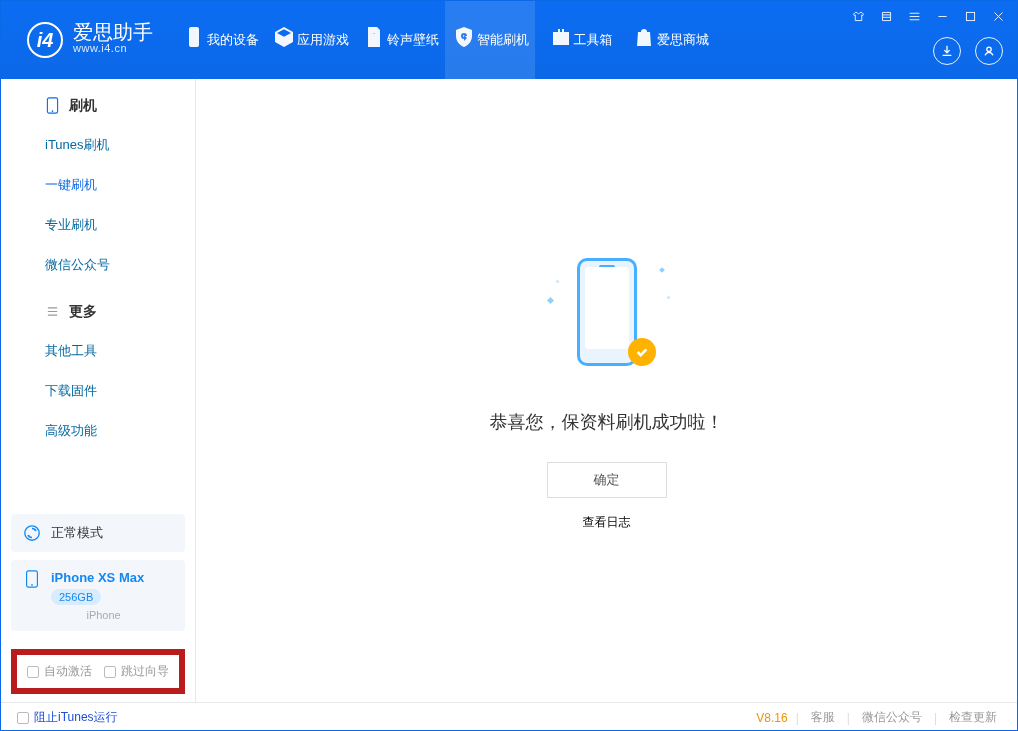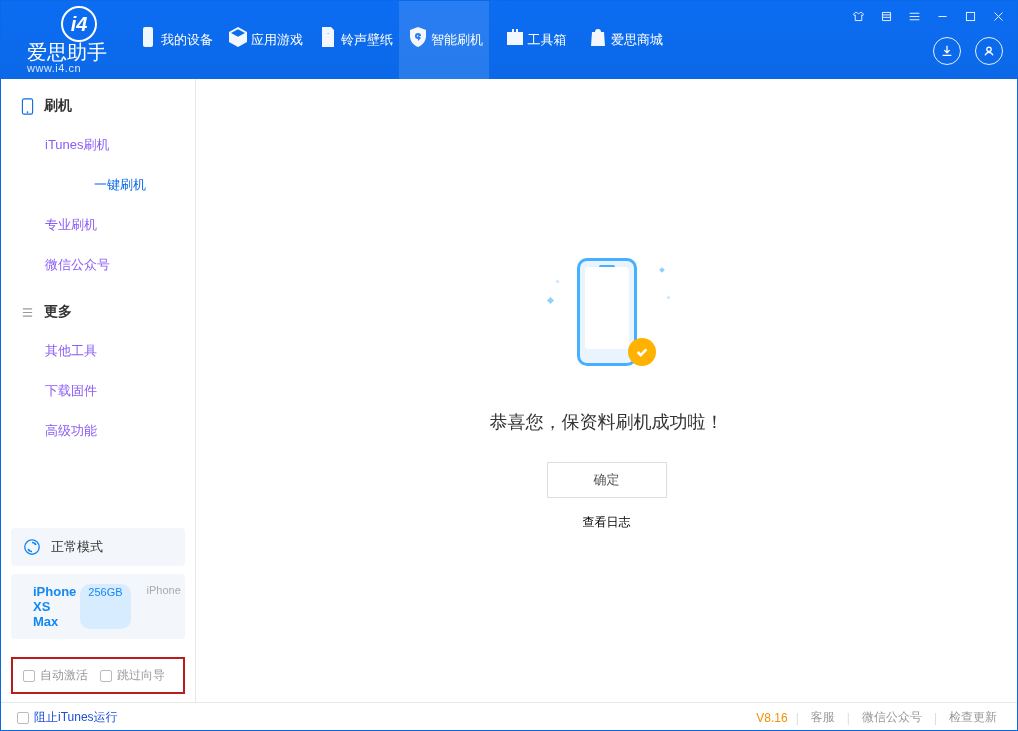--- a/index.html
+++ b/index.html
@@ -1,57 +1,57 @@
 <!DOCTYPE html>
 <html><head>
 <meta charset="utf-8">
 <style>
 * { margin: 0; padding: 0; box-sizing: border-box; font-family: "Microsoft YaHei", "PingFang SC", sans-serif; }
 body { background: #fff; width: 1018px; height: 731px; overflow: hidden; border: 1px solid #0b69e8; }
 
 
 .header { height: 78px; background: linear-gradient(180deg, #0c6cf2 0%, #0b69e8 100%); display: flex; align-items: center; color: #fff; position: relative; }
-.logo-area { display: flex; align-items: flex-end; padding: 0 22px 0 26px; flex-direction: column; }
+.logo-area { display: flex; align-items: flex-start; padding: 0 22px 0 26px; }
 .logo-circle { width: 36px; height: 36px; border: 2px solid #fff; border-radius: 50%; display: flex; align-items: center; justify-content: center; font-size: 20px; font-weight: bold; font-style: italic; margin-right: 10px; }
 .logo-text { font-size: 20px; font-weight: 500; line-height: 1; }
 .logo-url { font-size: 11px; opacity: 0.85; letter-spacing: 0.5px; }
 .tabs { display: flex; height: 100%; }
 .tab { width: 90px; display: flex; flex-direction: row; align-items: center; justify-content: center; cursor: pointer; font-size: 13px; position: relative; }
 .tab-icon { width: 26px; height: 26px; margin-bottom: 6px; display: flex; align-items: center; justify-content: center; }
 .tab-icon svg { width: 24px; height: 24px; fill: #fff; opacity: 0.95; }
 .tab.active { background: rgba(255,255,255,0.12); }
 .header-right { position: absolute; right: 14px; bottom: 14px; display: flex; align-items: center; gap: 14px; }
 .hr-icon { width: 28px; height: 28px; border: 1.5px solid rgba(255,255,255,0.9); border-radius: 50%; display: flex; align-items: center; justify-content: center; cursor: pointer; }
 .hr-icon svg { width: 14px; height: 14px; fill: none; stroke: #fff; stroke-width: 1.5; }
 .window-controls { position: absolute; top: 6px; right: 10px; display: flex; gap: 10px; align-items: center; }
 .win-btn { width: 18px; height: 18px; display: flex; align-items: center; justify-content: center; cursor: pointer; color: #fff; font-size: 13px; opacity: 0.9; }
 .win-btn svg { width: 13px; height: 13px; stroke: #fff; fill: none; stroke-width: 1.2; }
 
 
 .body { display: flex; height: 623px; }
 .sidebar { width: 195px; border-right: 1px solid #e8e8e8; display: flex; flex-direction: column; }
 .side-section { padding: 14px 0 0 0; }
-.side-header { display: flex; align-items: flex-end; padding: 4px 18px 10px 20px; font-size: 14px; font-weight: 600; color: #333; }
+.side-header { display: flex; align-items: flex-start; padding: 4px 18px 10px 20px; font-size: 14px; font-weight: 600; color: #333; margin-left: 25px; }
 .side-header svg { width: 13px; height: 17px; margin-right: 10px; }
 .side-items { }
-.side-item { padding: 11px 0 11px 44px; font-size: 13px; color: #8b5cf6; cursor: pointer; }
-.side-item.active { color: #0b69e8; text-align: center; }
+.side-item { padding: 11px 0 11px 44px; font-size: 13px; color: #0369a1; cursor: pointer; }
+.side-item.active { color: #0b69e8; }
 .side-more-hdr svg { stroke: #999; }
 .side-spacer { flex: 1; }
 
 .device-cards { padding: 10px; }
-.device-card { background: #f3f7fb; border-radius: 4px; padding: 10px 12px; display: flex; align-items: center; font-size: 13px; color: #333; margin-bottom: 8px; cursor: pointer; }
+.device-card { background: #f3f7fb; border-radius: 4px; padding: 10px 12px; display: flex; align-items: center; font-size: 13px; color: #333; margin-bottom: 8px; cursor: pointer; text-align: center; }
 .device-card svg { width: 18px; height: 18px; margin-right: 10px; }
 .device-card.phone { align-items: flex-start; }
-.device-card .dev-body { display: flex; flex-direction: row; gap: 4px; }
+.device-card .dev-body { display: flex; flex-direction: column; gap: 4px; }
 .dev-name { font-weight: 600; color: #1488f2; }
 .dev-pill { background: #d7ecff; color: #1488f2; font-size: 11px; padding: 2px 8px; border-radius: 10px; width: fit-content; }
 .dev-sub { font-size: 11px; color: #aaa; padding-left: 12px; }
 
-.bottom-opts { border: 2px solid #b91c1c; padding: 8px 10px; margin: 0 10px 8px 10px; display: flex; gap: 12px; align-items: center; }
+.bottom-opts { border: 6px solid #b91c1c; padding: 8px 10px; margin: 0 10px 8px 10px; display: flex; gap: 12px; align-items: center; }
 .chk { display: flex; align-items: center; gap: 5px; font-size: 12px; color: #999; cursor: pointer; }
 .chk-box { width: 12px; height: 12px; border: 1px solid #bbb; border-radius: 2px; }
 
 
 .main { flex: 1; display: flex; flex-direction: column; align-items: center; justify-content: center; position: relative; }
 .illus { width: 130px; height: 130px; position: relative; margin-bottom: 30px; }
 .phone-shape { width: 60px; height: 108px; border: 3px solid #46b0ff; border-radius: 10px; position: absolute; left: 50%; top: 8px; transform: translateX(-50%); background: #eaf4ff; }
 .phone-screen { position: absolute; inset: 6px 5px 14px 5px; background: #fff; border-radius: 4px; }
 .phone-notch { position: absolute; top: 4px; left: 50%; transform: translateX(-50%); width: 16px; height: 3px; background: #46b0ff; border-radius: 2px; }
 .check-badge { position: absolute; right: 16px; bottom: 14px; width: 28px; height: 28px; background: #ffb300; border-radius: 50%; display: flex; align-items: center; justify-content: center; }

